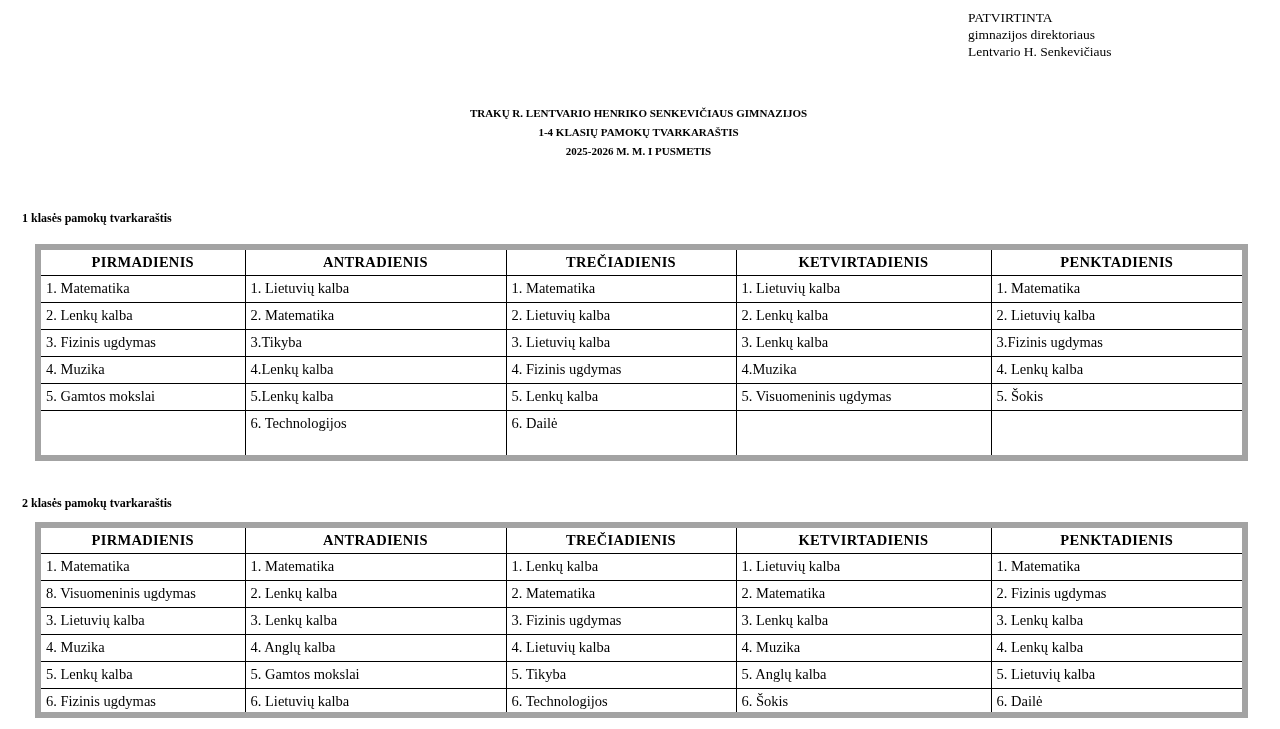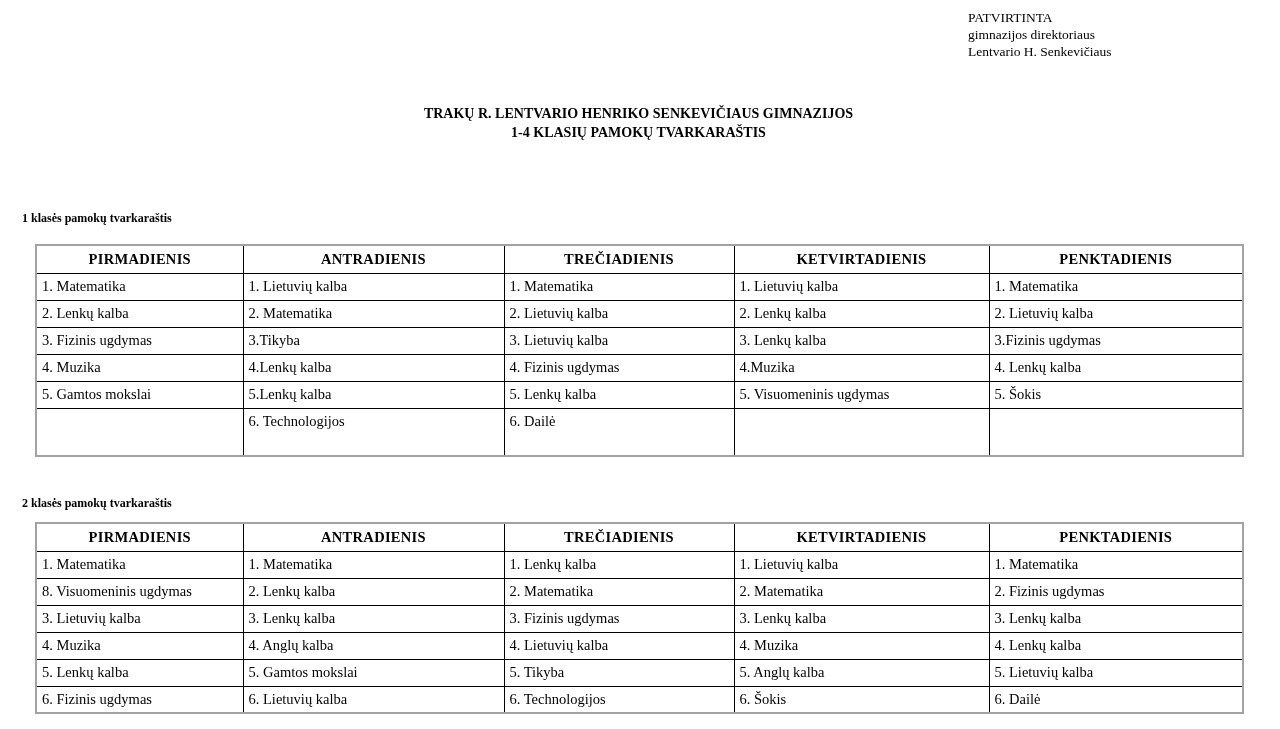--- a/index.html
+++ b/index.html
@@ -27,40 +27,40 @@
     line-height: 17px;
     white-space: nowrap;
   }
   .doc-title {
     position: absolute;
     left: 35px;
     top: 104px;
     width: 1207px;
     text-align: center;
     font-weight: bold;
-    font-size: 14px;
+    font-size: 11px;
     line-height: 19px;
   }
   .section-heading {
     position: absolute;
     left: 22px;
     margin: 0;
     font-size: 12px;
     font-weight: bold;
     line-height: 18px;
   }
   .section-heading.s1 { top: 209px; }
   .section-heading.s2 { top: 494px; }
   table.timetable {
     position: absolute;
     left: 35px;
     width: 1207px;
     border-collapse: collapse;
     table-layout: fixed;
-    border: 2px solid #a3a3a3;
+    border: 6px solid #a3a3a3;
     font-size: 14.5px;
   }
   table.t1 { top: 244px; }
   table.t2 { top: 522px; }
   table.timetable th, table.timetable td {
     border: 1px solid #000000;
     overflow: hidden;
     white-space: nowrap;
   }
   table.timetable thead tr { height: 28px; }
@@ -88,20 +88,21 @@
 
   <div class="approval-block">
     <div>PATVIRTINTA</div>
     <div>gimnazijos direktoriaus</div>
     <div>Lentvario H. Senkevičiaus</div>
   </div>
 
   <div class="doc-title">
     <div>TRAKŲ R. LENTVARIO HENRIKO SENKEVIČIAUS GIMNAZIJOS</div>
     <div>1-4 KLASIŲ PAMOKŲ TVARKARAŠTIS</div>
+    <div>2025-2026 M. M. I PUSMETIS</div>
   </div>
 
   <h2 class="section-heading s1">1 klasės pamokų tvarkaraštis</h2>
 
   <table class="timetable t1">
     <colgroup>
       <col style="width:207px">
       <col style="width:261px">
       <col style="width:230px">
       <col style="width:255px">

